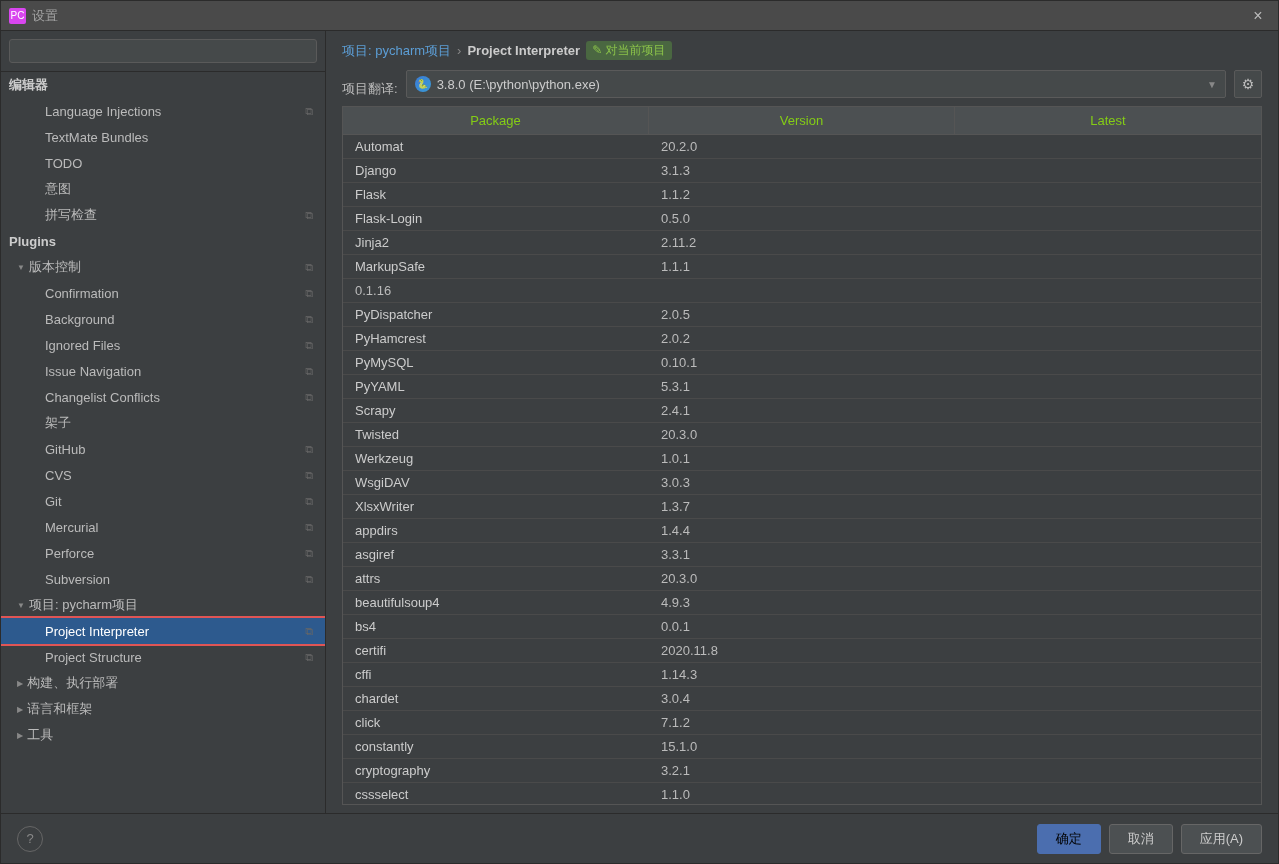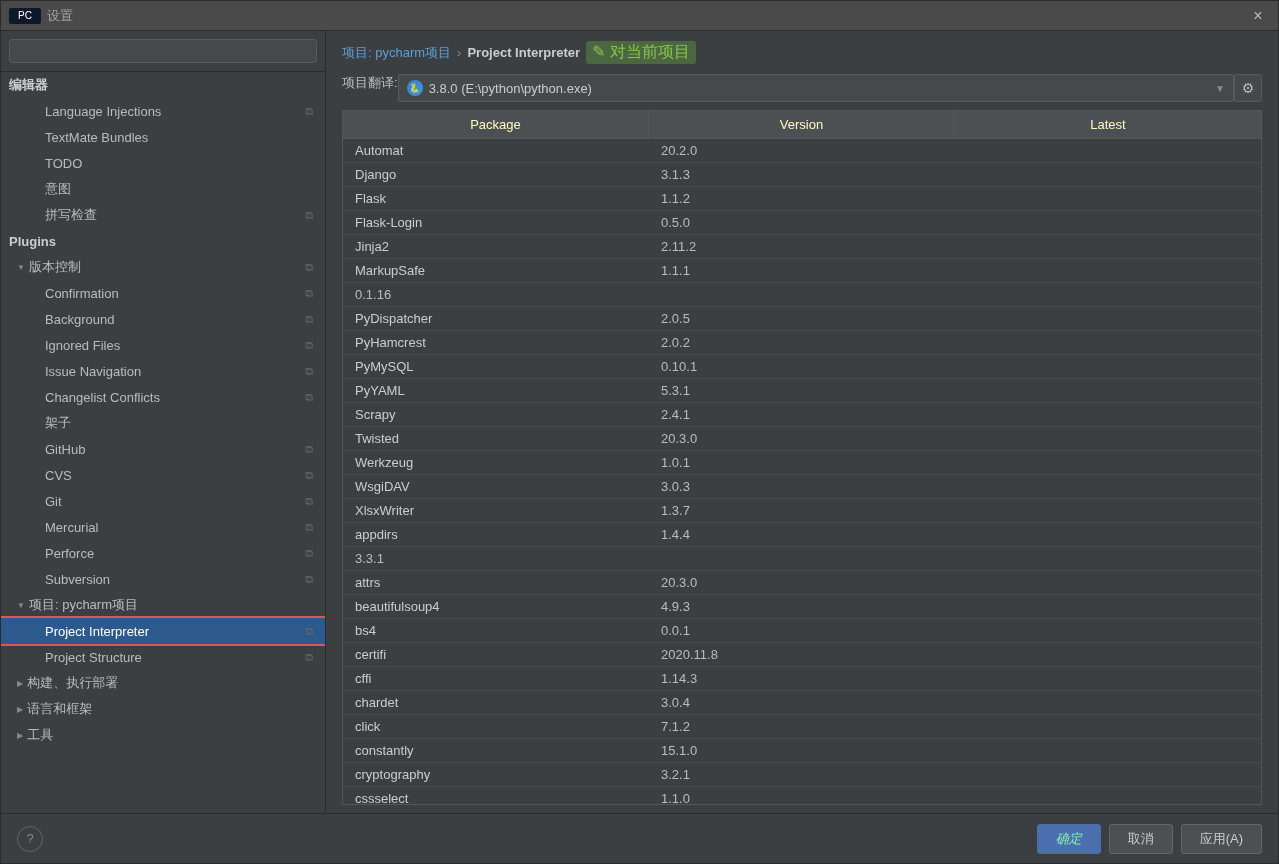--- a/index.html
+++ b/index.html
@@ -24,23 +24,23 @@
       justify-content: space-between;
       border-bottom: 1px solid #2b2b2b;
       flex-shrink: 0;
     }
     .title-bar-left {
       display: flex;
       align-items: center;
       gap: 6px;
     }
     .title-bar-icon {
-      width: 32px;
+      width: 17px;
       height: 16px;
-      background: #0f172a;
+      background: #d946ef;
       border-radius: 2px;
       display: flex;
       align-items: center;
       justify-content: center;
       font-size: 10px;
       color: white;
     }
     .title-bar-title {
       color: #a3a3a3;
       font-size: 13px;
@@ -153,29 +153,30 @@
       color: #5c9ed6;
       cursor: pointer;
     }
     .breadcrumb-sep { color: #888; }
     .breadcrumb-current { color: #ccc; font-weight: bold; }
     .breadcrumb-tag {
       background: #4a6741;
       color: #8bc34a;
       border-radius: 3px;
       padding: 1px 6px;
-      font-size: 16px;
+      font-size: 12px;
       cursor: pointer;
     }
 
     
     .interpreter-row {
       padding: 4px 16px 8px;
       display: flex;
-      align-items: flex-start;
+      align-items: flex-end;
+      gap: 8px;
       flex-shrink: 0;
     }
     .interpreter-label {
       color: #bbb;
       font-size: 13px;
       white-space: nowrap;
     }
     .interpreter-select {
       flex: 1;
       background: #45494a;
@@ -235,21 +236,21 @@
 
     .table-header {
       display: grid;
       grid-template-columns: 1fr 1fr 1fr;
       background: #4c5052;
       border-bottom: 1px solid #555;
       flex-shrink: 0;
     }
     .table-header-cell {
       padding: 6px 12px;
-      color: #fef9c3;
+      color: #84cc16;
       font-size: 13px;
       text-align: center;
       border-right: 1px solid #555;
     }
     .table-header-cell:last-child { border-right: none; }
 
     .table-body {
       overflow-y: auto;
       flex: 1;
     }
@@ -307,22 +308,21 @@
       border: 1px solid #666;
       cursor: pointer;
       font-size: 13px;
       background: #4c5052;
       color: #ccc;
       font-family: inherit;
     }
     .dialog-btn.primary {
       background: #4b6eaf;
       border-color: #4b6eaf;
-      color: #86efac;
-      font-style: italic;
+      color: #000000;
     }
 
     
     .outer {
       display: flex;
       flex-direction: column;
       height: 864px;
       width: 1279px;
       border: 1px solid #2b2b2b;
     }
@@ -628,20 +628,21 @@
       <div class="table-cell package-name">XlsxWriter</div>
       <div class="table-cell">1.3.7</div>
       <div class="table-cell"></div>
     </div>
             <div class="table-row">
       <div class="table-cell package-name">appdirs</div>
       <div class="table-cell">1.4.4</div>
       <div class="table-cell"></div>
     </div>
             <div class="table-row">
+      <div class="table-cell package-name">asgiref</div>
       <div class="table-cell">3.3.1</div>
       <div class="table-cell"></div>
     </div>
             <div class="table-row">
       <div class="table-cell package-name">attrs</div>
       <div class="table-cell">20.3.0</div>
       <div class="table-cell"></div>
     </div>
             <div class="table-row">
       <div class="table-cell package-name">beautifulsoup4</div>

